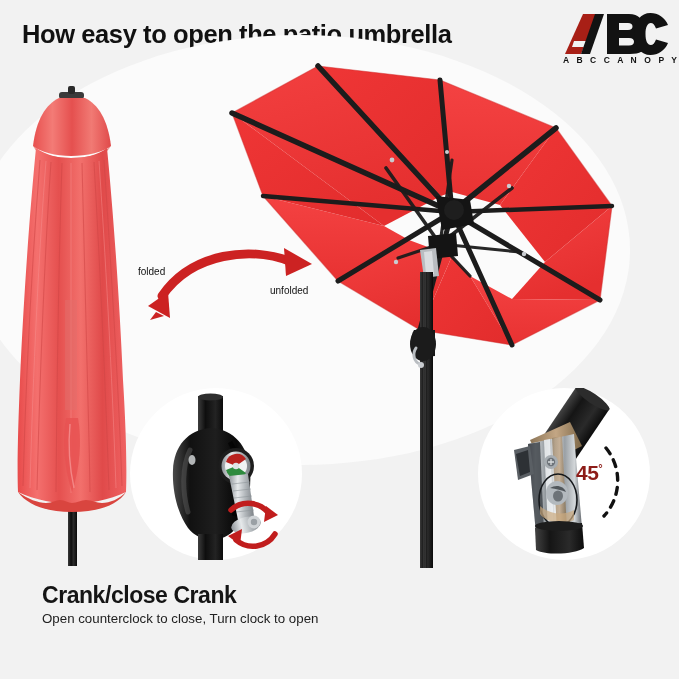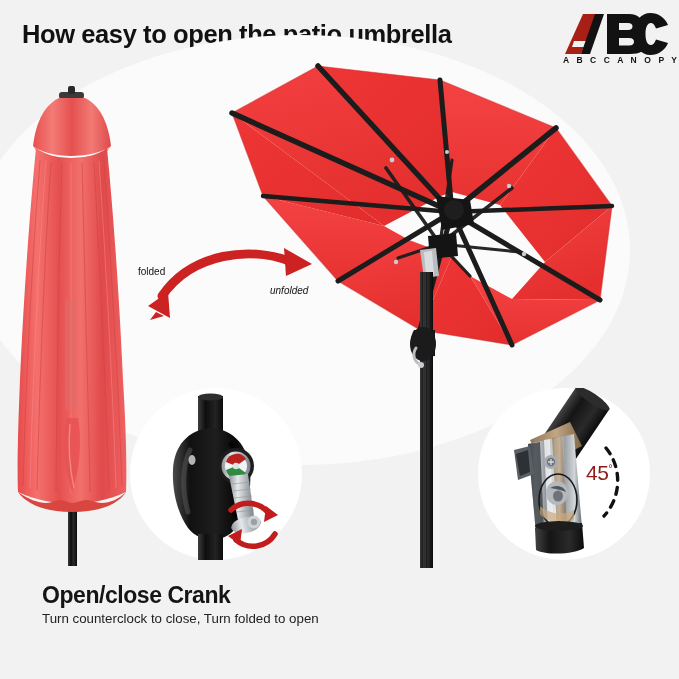--- a/index.html
+++ b/index.html
@@ -39,27 +39,27 @@
   #tilt-circle{left:478px;top:388px;width:172px;height:172px;}
 
   .inset-art{position:absolute;left:0;top:0;width:100%;height:100%;}
 
   
   .arrow-label{
     position:absolute;font-size:10px;color:#111;white-space:nowrap;
     font-family:"Liberation Sans","DejaVu Sans",sans-serif;
   }
   #label-folded{left:138px;top:266px;}
-  #label-unfolded{left:270px;top:285px;font-style:italic;}
+  #label-unfolded{left:270px;top:285px;}
 
   
   .deg-text{
     position:absolute;left:576px;top:461px;
-    font-size:21px;font-weight:normal;color:#8d1c18;
-    letter-spacing:-0.5px;white-space:nowrap;padding-left:10px;
+    font-size:21px;font-weight:bold;color:#8d1c18;
+    letter-spacing:-0.5px;white-space:nowrap;
   }
   .deg-sup{font-size:11px;vertical-align:super;}
 
   
   .cap{position:absolute;}
   .cap-h{
     font-size:23px;font-weight:bold;color:#151515;
     letter-spacing:-0.45px;white-space:nowrap;line-height:1.05;
   }
   .cap-s{
@@ -391,18 +391,18 @@
 
       <path d="M128 60 A52 52 0 0 1 126 128" stroke="#111111" stroke-width="3.4" fill="none" stroke-dasharray="7 7" stroke-linecap="round"></path>
     </svg>
   </div>
 
   <div class="deg-text">
     <span>45</span><span class="deg-sup">°</span>
   </div>
 
   <div class="cap" id="cap-crank">
-    <div class="cap-h">Open/close Crank</div>
-    <div class="cap-s">Turn counterclock to close, Turn folded to open</div>
+    <div class="cap-h">Crank/close Crank</div>
+    <div class="cap-s">Open counterclock to close, Turn clock to open</div>
   </div>
 
 
 </div>
 
 </body></html>

